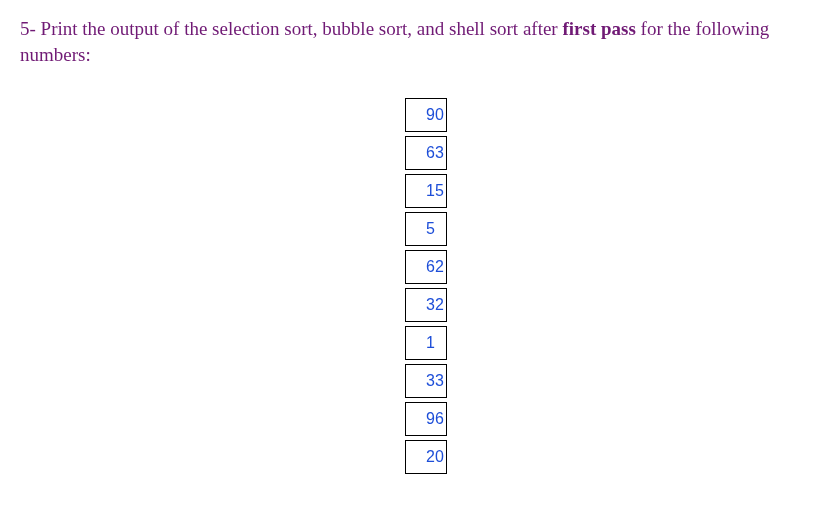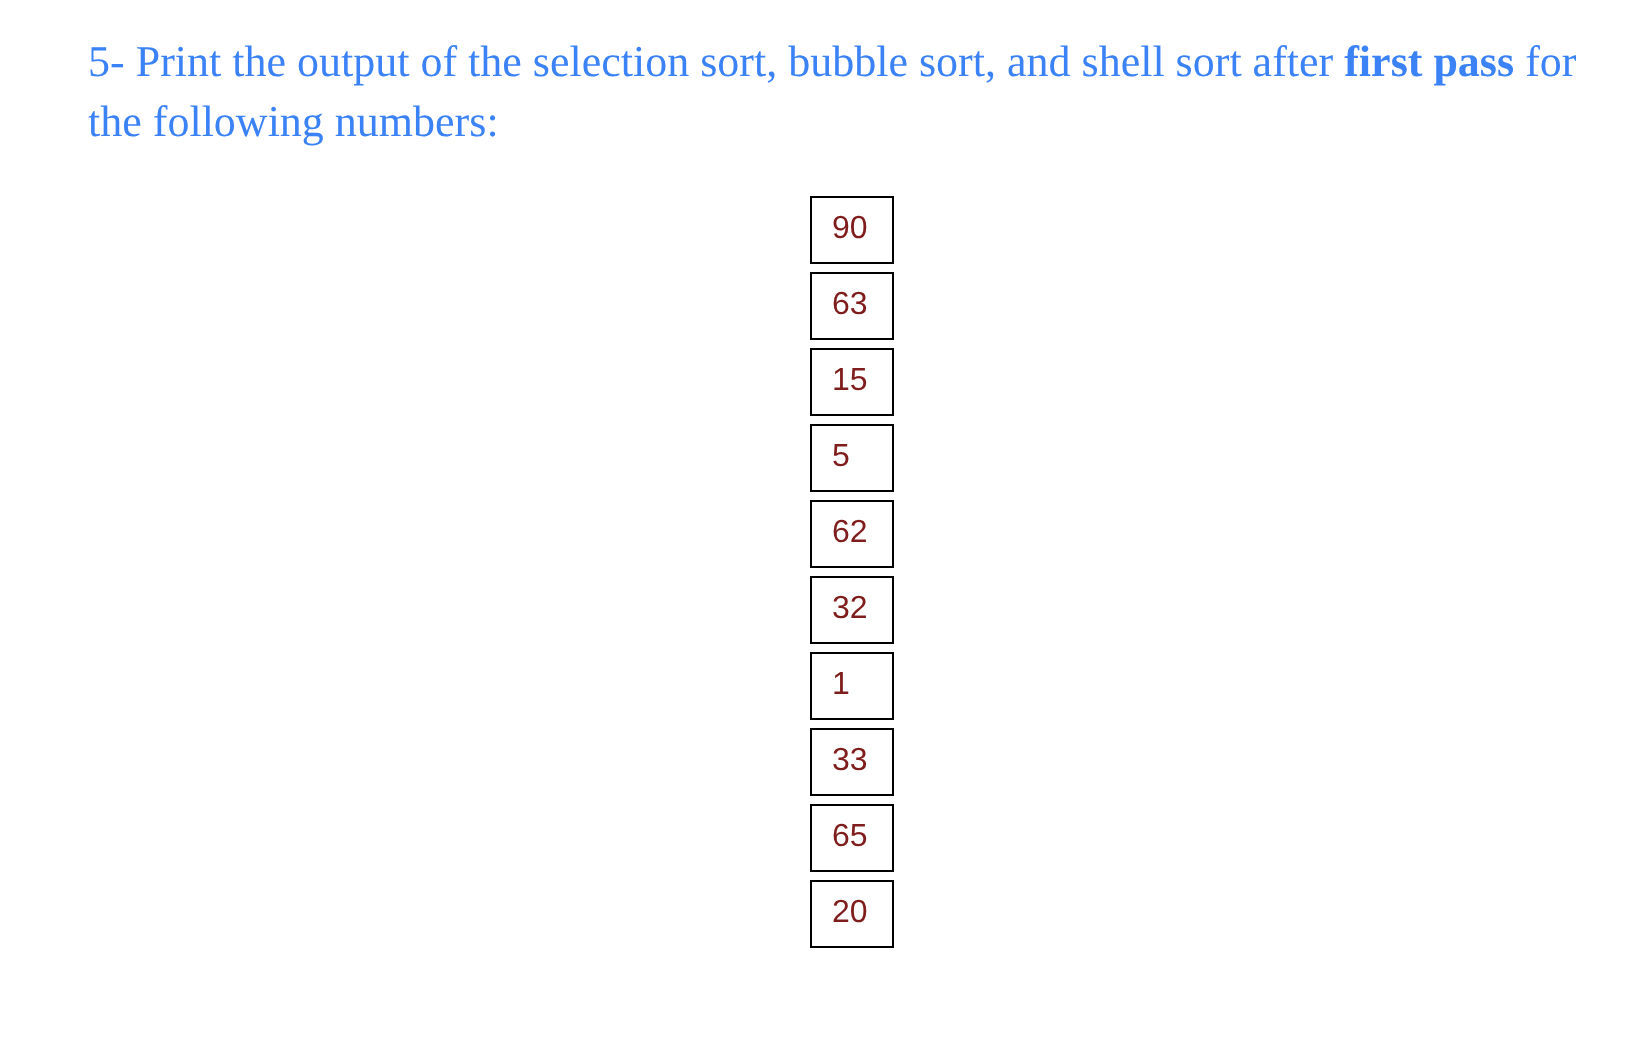--- a/index.html
+++ b/index.html
@@ -6,46 +6,46 @@
       margin: 0;
       padding: 0;
       font-family: "Times New Roman", Times, serif;
       background: #ffffff;
       width: 817px;
       height: 521px;
       position: relative;
     }
     .question-text {
       position: absolute;
-      left: 44px;
+      left: 20px;
       top: 16px;
       width: 760px;
-      font-size: 22px;
+      font-size: 19px;
       line-height: 1.35;
-      color: #3b82f6;
+      color: #701a75;
     }
     .bold {
       font-weight: bold;
     }
     .table-container {
       position: absolute;
       left: 405px;
       top: 98px;
     }
     .cell {
       width: 42px;
       height: 34px;
       border: 1px solid #000;
       margin-bottom: 4px;
       display: flex;
       align-items: center;
-      padding-left: 10px;
+      padding-left: 20px;
       font-family: Arial, Helvetica, sans-serif;
       font-size: 16px;
-      color: #7f1d1d;
+      color: #1d4ed8;
       box-sizing: border-box;
     }
   </style>
 </head>
 <body>
 
 <div class="question-text">
   <span>5- </span><span>Print the output of the selection sort, bubble sort, and shell sort after </span><span class="bold">first pass</span><span> for the following numbers:</span>
 </div>
 
@@ -68,18 +68,18 @@
   <div class="cell">
       <span>32</span>
     </div>
   <div class="cell">
       <span>1</span>
     </div>
   <div class="cell">
       <span>33</span>
     </div>
   <div class="cell">
-      <span>65</span>
+      <span>96</span>
     </div>
   <div class="cell">
       <span>20</span>
     </div>
 </div>
 
 </body></html>

